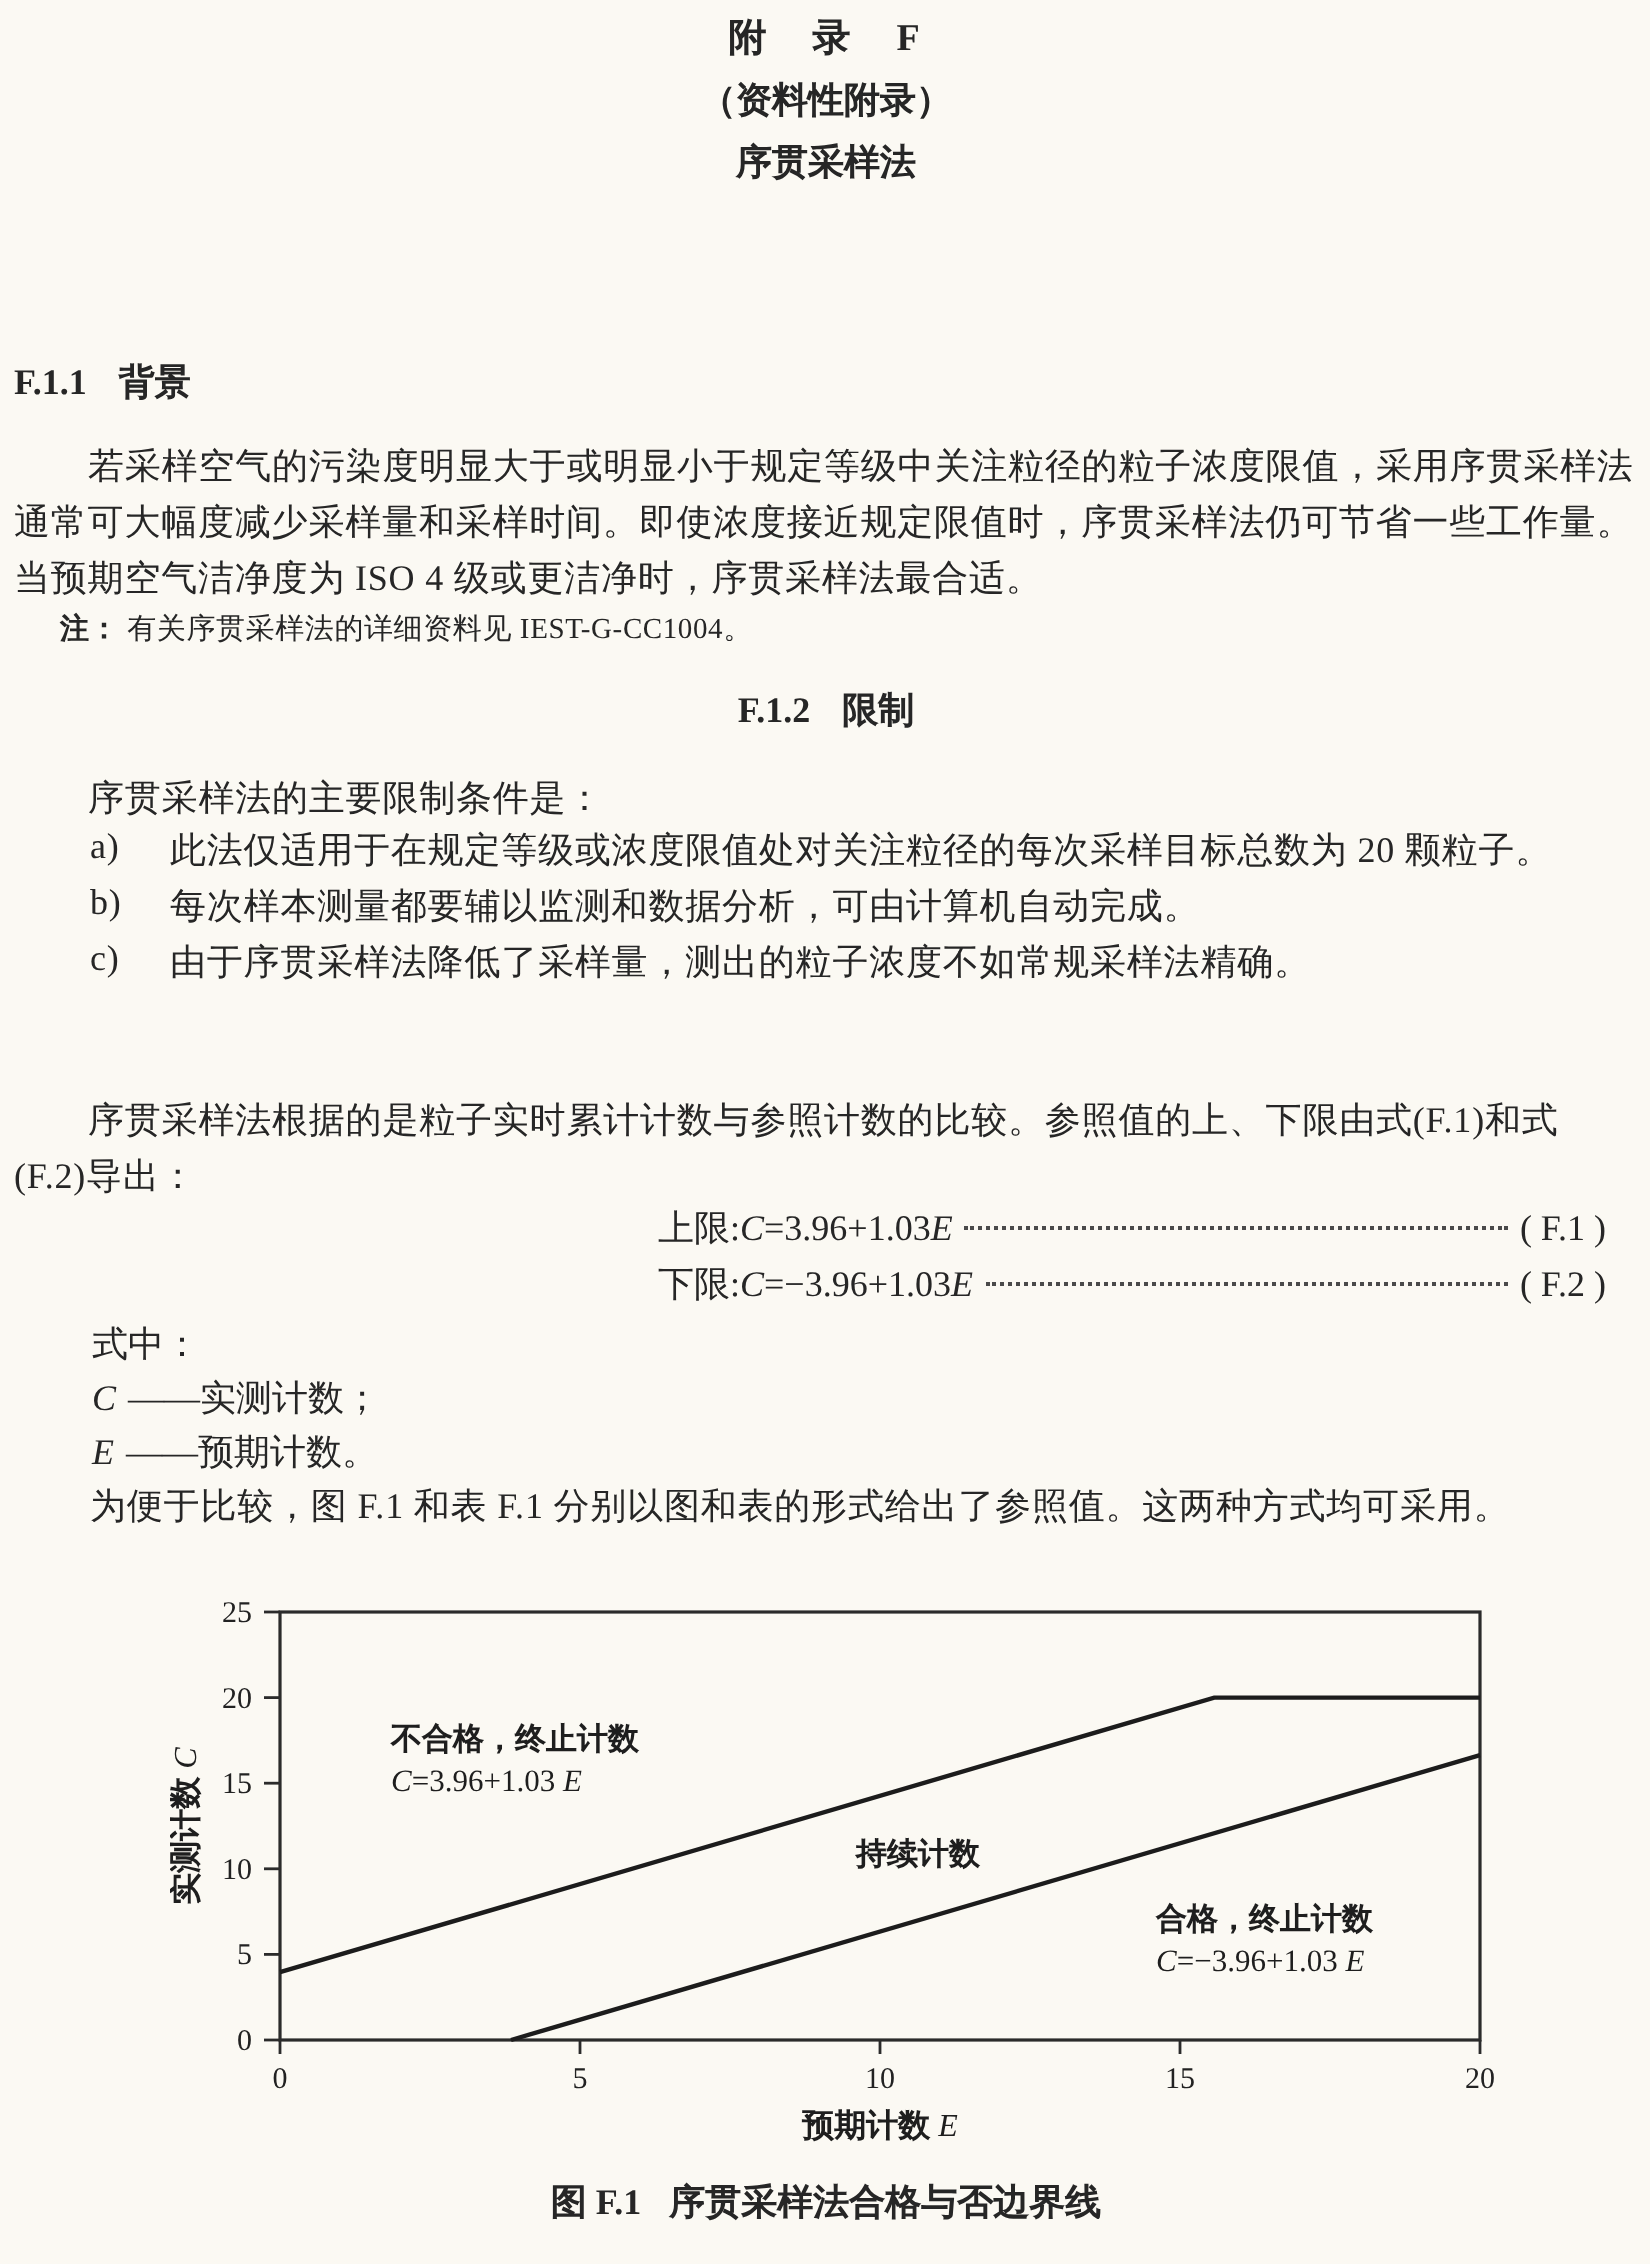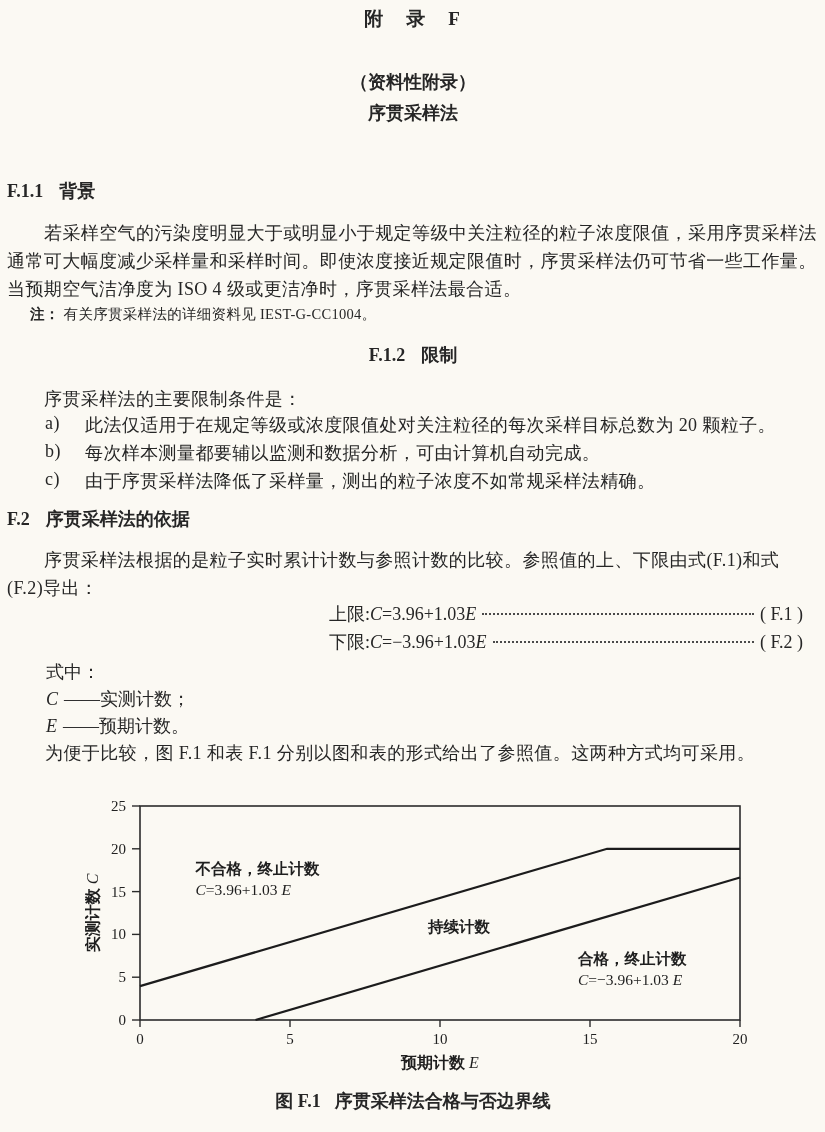--- a/index.html
+++ b/index.html
@@ -5,21 +5,21 @@
   html,body{margin:0;padding:0;}
   .page{
     position:relative; width:825px; height:1132px;
     background:#fbf9f3;
     font-family:"Liberation Serif","DejaVu Serif",serif;
     color:#262626; overflow:hidden;
   }
   .abs{position:absolute; left:7px; width:812px;}
   .center{text-align:center;}
   .doc-title{font-weight:bold; font-size:19px; letter-spacing:2px;}
-  .doc-sub{font-weight:bold; font-size:18px;margin-top:32px;}
+  .doc-sub{font-weight:bold; font-size:18px;}
   .h{font-weight:bold; font-size:18px; white-space:nowrap;}
   .h .hno{margin-right:16px;}
   .body-line{font-size:18px; letter-spacing:.4px; white-space:nowrap; line-height:28px;}
   .indent{padding-left:37px;}
   .note-line{font-size:14.5px; padding-left:23px; letter-spacing:.3px; white-space:nowrap;}
   .note-line .nlabel{font-weight:bold; margin-right:4px;}
   .list-item{display:flex; font-size:18px; letter-spacing:.4px; white-space:nowrap;}
   .list-item .marker{width:40px; padding-left:38px; flex:0 0 auto;}
   .eq-row{position:absolute; left:329px; width:474px; display:flex; align-items:baseline; font-size:18px;}
   .eq-row .var{font-style:italic; font-family:"Liberation Serif",serif;}
@@ -65,23 +65,20 @@
   </div>
   <div class="abs list-item" style="top:441px;">
     <span class="marker">b)</span>
       <span>每次样本测量都要辅以监测和数据分析，可由计算机自动完成。</span>
   </div>
   <div class="abs list-item" style="top:469px;">
     <span class="marker">c)</span>
       <span>由于序贯采样法降低了采样量，测出的粒子浓度不如常规采样法精确。</span>
   </div>
 
-  <div class="abs h" style="top:507px;">
-    <span class="hno">F.2</span><span>序贯采样法的依据</span>
-  </div>
 
   <div class="abs body-line indent" style="top:546px;">序贯采样法根据的是粒子实时累计计数与参照计数的比较。参照值的上、下限由式(F.1)和式</div>
   <div class="abs body-line" style="top:574px;">(F.2)导出：</div>
 
   <div class="eq-row" style="top:602px;">
     <span><span>上限:</span><span class="var">C</span><span>=3.96+1.03</span><span class="var">E</span></span>
     <span class="eq-leader"></span>
     <span class="eq-num">( F.1 )</span>
   </div>
   <div class="eq-row" style="top:630px;">

